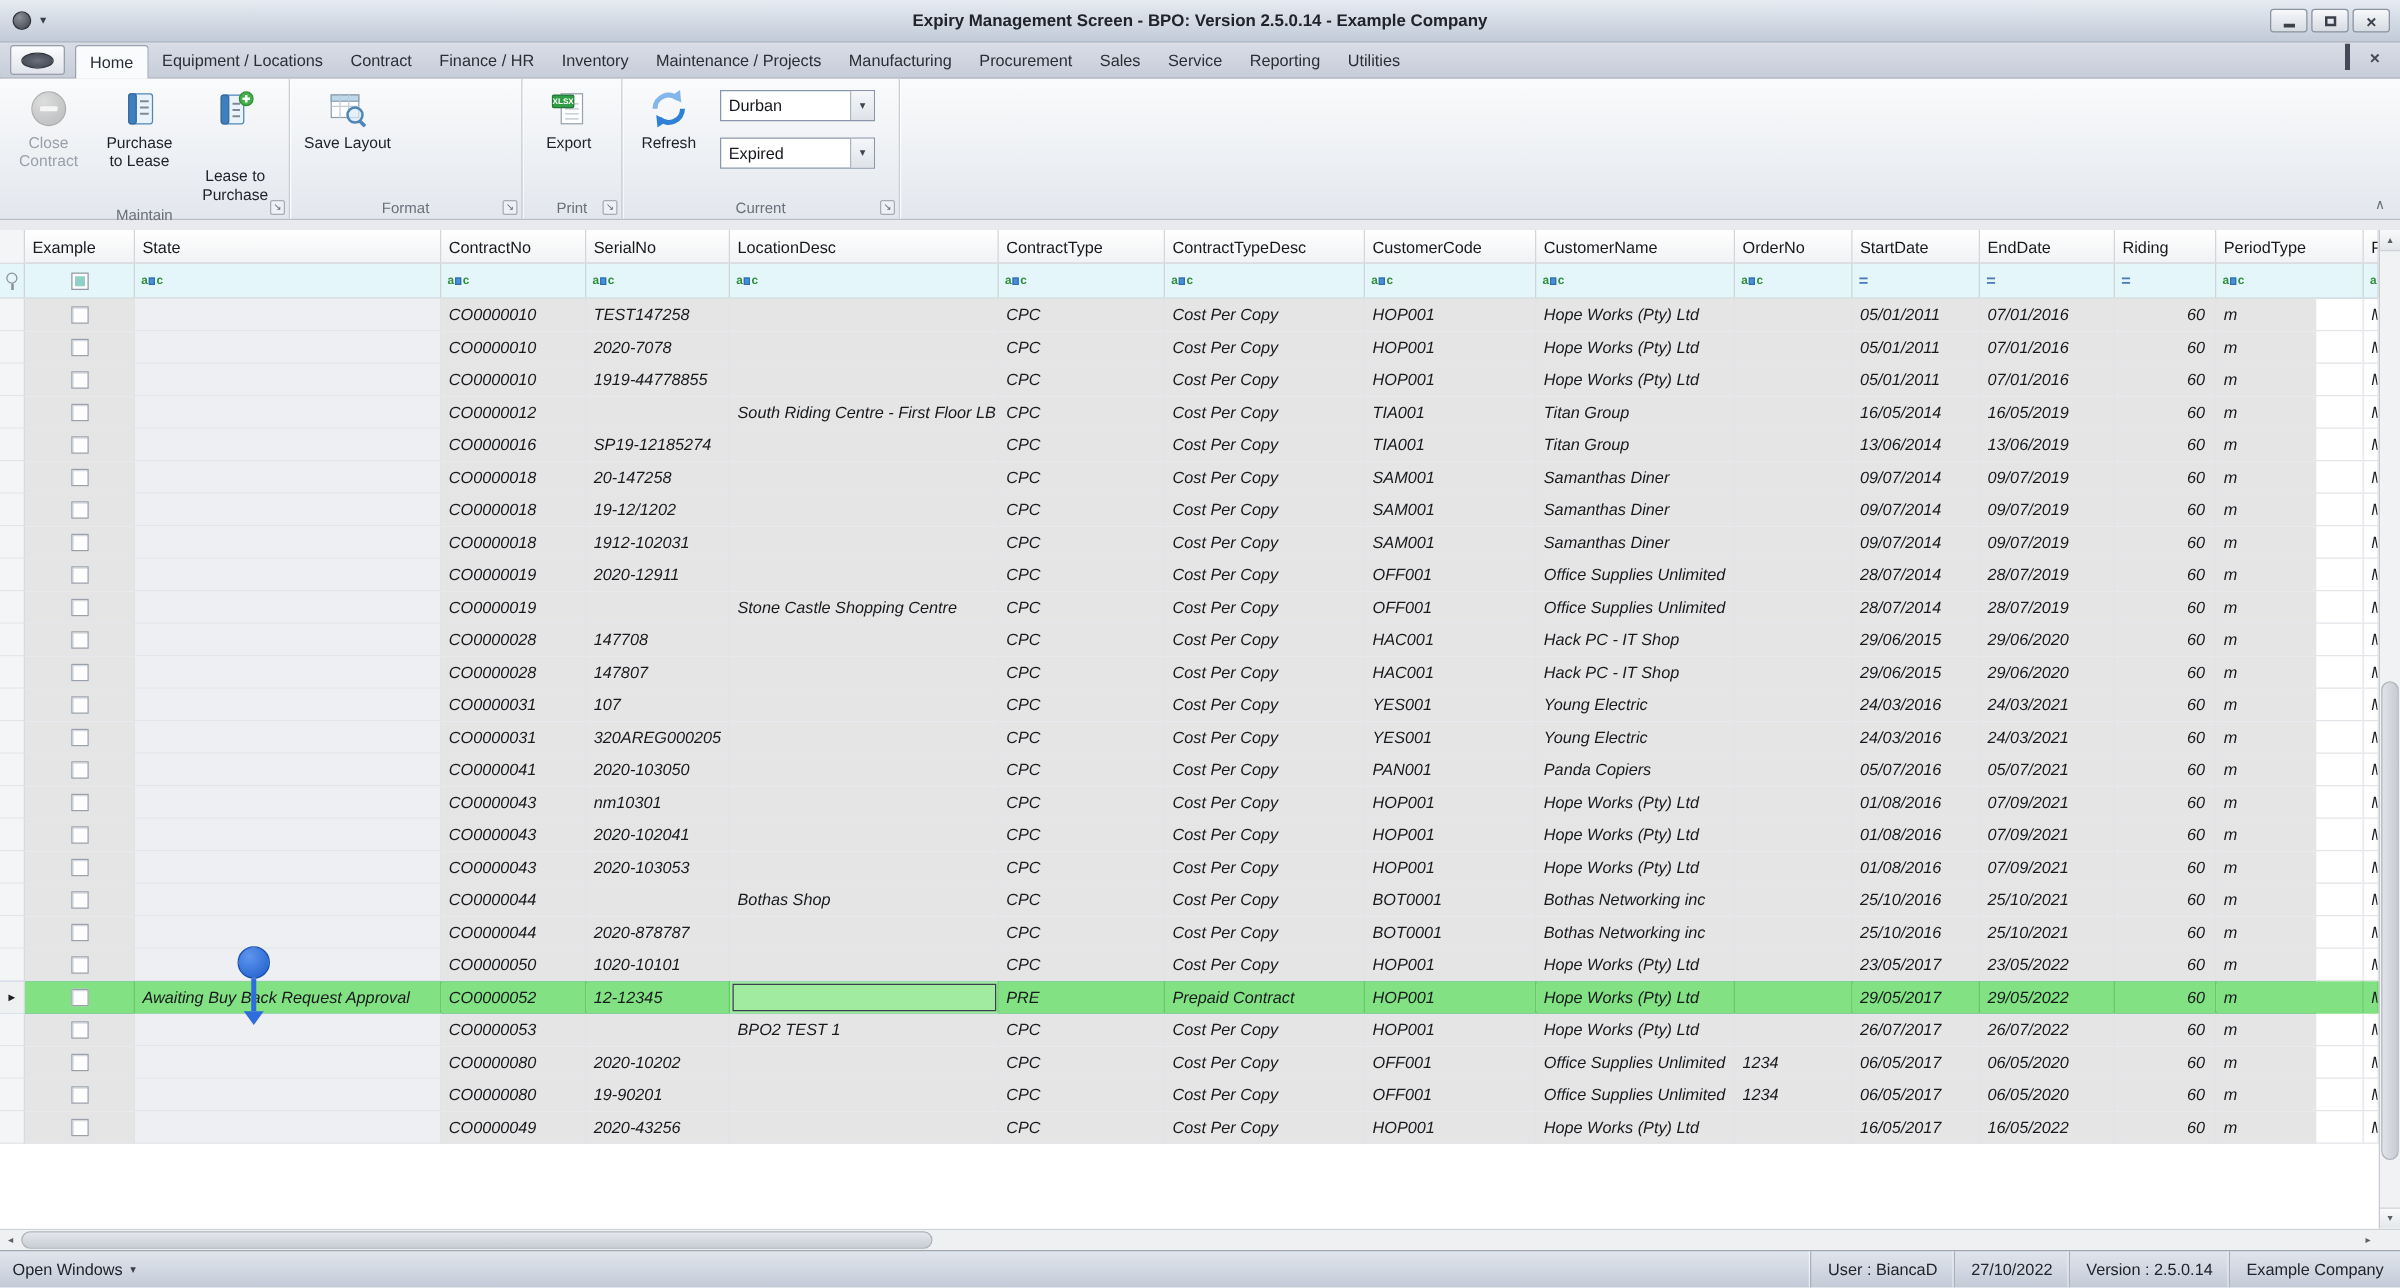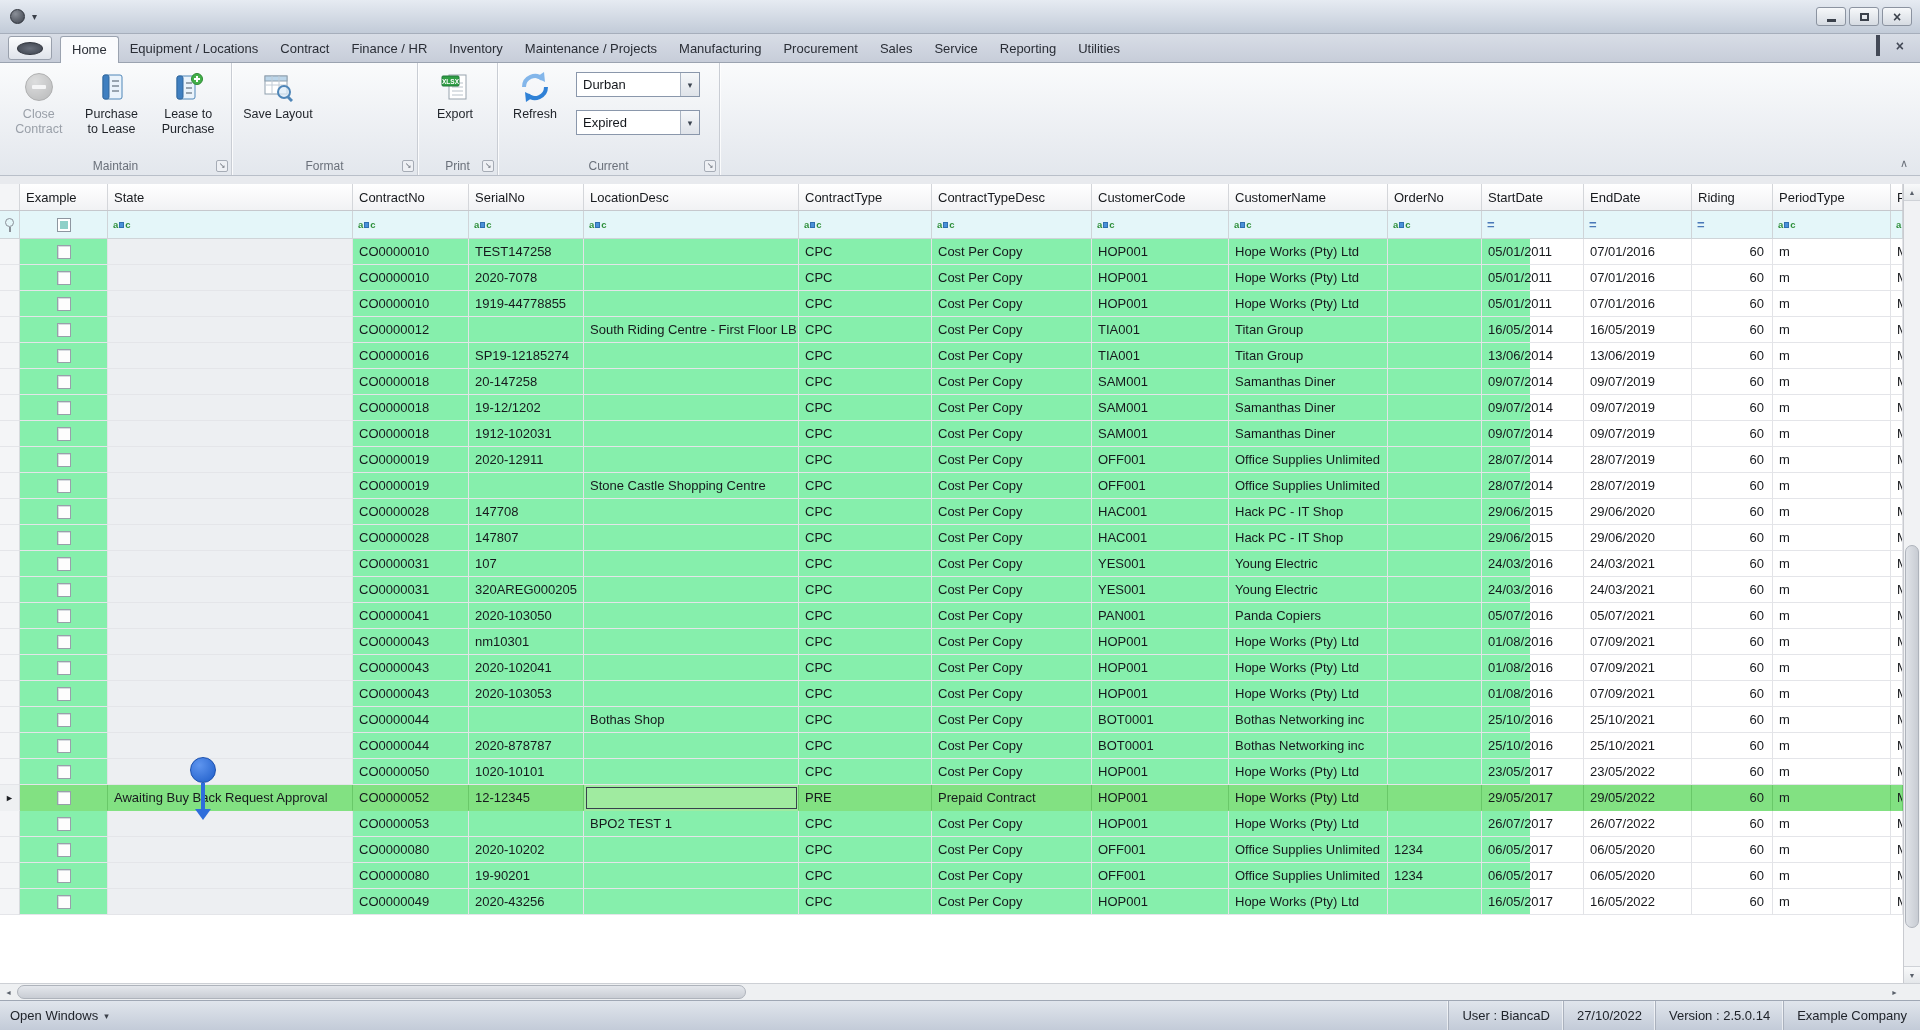--- a/index.html
+++ b/index.html
@@ -63,21 +63,21 @@
   .fcell{flex:0 0 auto;border-right:1px solid #cfd4d8;display:flex;align-items:center;padding-left:5px;overflow:hidden;}
   .abc{display:flex;align-items:center;font-size:9.5px;font-weight:bold;line-height:1;}
   .abc .fa{color:#2f8f3a;}
   .abc .fb{width:5px;height:6px;background:#4a90d9;border:1px solid #2f6fb0;margin:0 1px;display:inline-block;}
   .abc .fc{color:#2f8f3a;}
   .feq{font-size:13px;font-weight:bold;color:#4a78b8;}
   .fcb{width:14px;height:14px;border:1px solid #8e96a0;background:#fff;display:flex;align-items:center;justify-content:center;}
   .fcb i{width:8px;height:8px;background:#8fd0c8;display:block;}
   .pin{width:9px;height:9px;border:1.5px solid #8a9098;border-radius:50%;position:relative;margin-bottom:4px;}
   .pin::after{content:"";position:absolute;left:2.5px;top:8px;width:2px;height:5px;background:#8a9098;}
-  .grow{display:flex;height:26px;width:1530px;background:#86efac;}
+  .grow{display:flex;height:26px;width:1853px;background:#e5e5e5;font-style:italic;}
   .grow .ind{width:20px;flex:0 0 auto;border-right:1px solid #d8dade;border-bottom:1px solid #e4e5e9;background:#f4f5f7;display:flex;align-items:center;justify-content:center;font-size:9px;color:#1c1e22;}
   .cell{flex:0 0 auto;border-right:1px solid #e2e3e7;border-bottom:1px solid #e4e5e9;font-size:13px;color:#17191d;display:flex;align-items:center;padding-left:6px;overflow:hidden;white-space:nowrap;}
   .c-state{background:#edeff2;}
   .c-marked{justify-content:center;padding-left:0;}
   .c-period{justify-content:flex-end;padding-right:8px;padding-left:0;}
   .cb{width:14px;height:14px;background:#fdfdfd;border:1px solid #98a0aa;box-shadow:inset 1px 1px 0 #d7dbe0;}
   .grow.sel{box-shadow:inset 0 0 0 2px #2b6fd0;}
   .grow.sel .cell{background:#82e182;border-right-color:#69c869;border-bottom-color:transparent;}
   .grow.sel .ind{background:#eef0f2;border-bottom-color:transparent;}
   .grow.sel .cell.focus-cell{background:#a0eba0;outline:1px solid #39414d;outline-offset:-3px;}
@@ -109,20 +109,21 @@
 </head>
 <body>
 
 <div class="window">
 
   <div class="titlebar">
     <div class="title-left">
       <span class="app-icon"></span>
       <span class="qat-caret">▾</span>
     </div>
+    <div class="title-text">Expiry Management Screen - BPO: Version 2.5.0.14 - Example Company</div>
     <div class="title-buttons">
       <span class="win-btn">
           <span class="glyph-min"></span>
         </span>
       <span class="win-btn">
           <span class="glyph-max"></span>
         </span>
       <span class="win-btn">
           <span class="glyph-close">×</span>
         </span>
@@ -167,21 +168,21 @@
             <svg width="30" height="30" viewBox="0 0 30 30">
                 <rect x="6" y="3" width="19" height="24" rx="2" fill="#eaf3fb" stroke="#4f86b8"></rect>
                 <rect x="6" y="3" width="6" height="24" rx="2" fill="#3f7fc0" stroke="#33689d"></rect>
                 <line x1="15" y1="9" x2="22" y2="9" stroke="#7c8a96" stroke-width="1.5"></line>
                 <line x1="15" y1="14" x2="22" y2="14" stroke="#7c8a96" stroke-width="1.5"></line>
                 <line x1="15" y1="19" x2="22" y2="19" stroke="#7c8a96" stroke-width="1.5"></line>
               </svg>
           </span>
           <span class="lbl">Purchase to Lease</span>
         </div>
-        <div class="rbtn" style="width:78px;">
+        <div class="rbtn" style="width:78px;gap:27px;">
           <span class="ric">
             <svg width="30" height="30" viewBox="0 0 30 30">
                 <rect x="4" y="4" width="18" height="23" rx="2" fill="#eaf3fb" stroke="#4f86b8"></rect>
                 <rect x="4" y="4" width="6" height="23" rx="2" fill="#3f7fc0" stroke="#33689d"></rect>
                 <line x1="13" y1="11" x2="19" y2="11" stroke="#7c8a96" stroke-width="1.5"></line>
                 <line x1="13" y1="16" x2="19" y2="16" stroke="#7c8a96" stroke-width="1.5"></line>
                 <line x1="13" y1="21" x2="19" y2="21" stroke="#7c8a96" stroke-width="1.5"></line>
                 <circle cx="24" cy="7" r="5.5" fill="#43b049" stroke="#2f8a35"></circle>
                 <path d="M24 4v6M21 7h6" stroke="#fff" stroke-width="2"></path>
               </svg>

